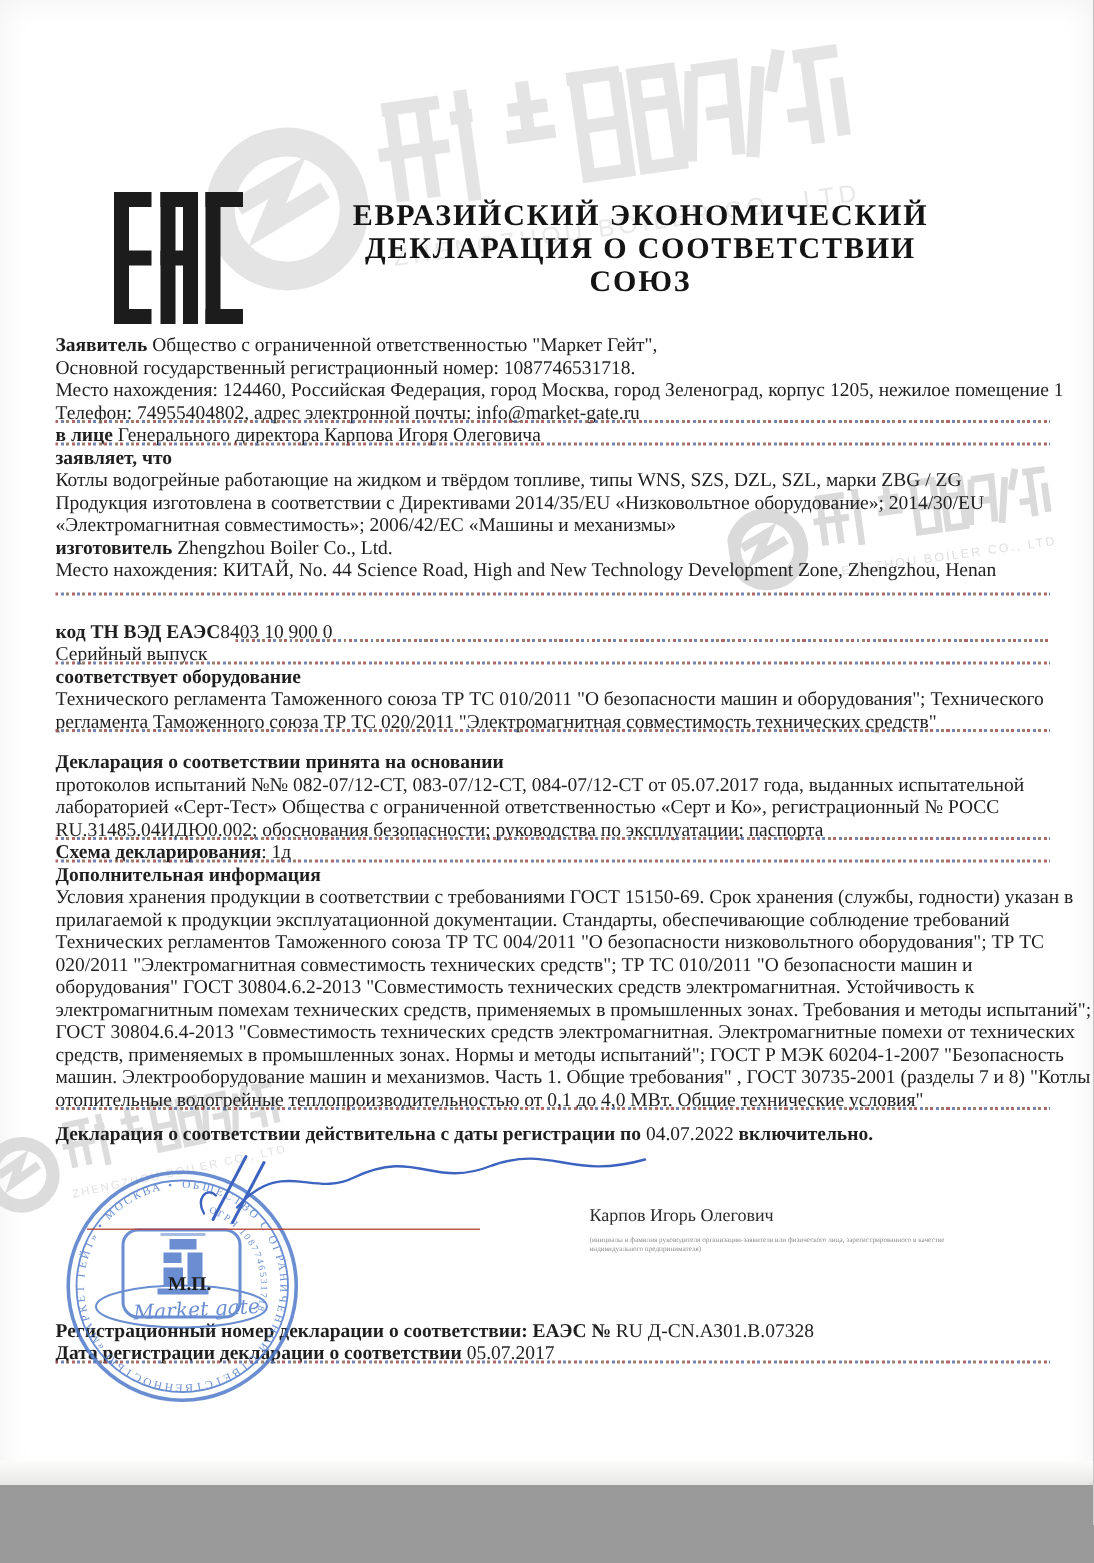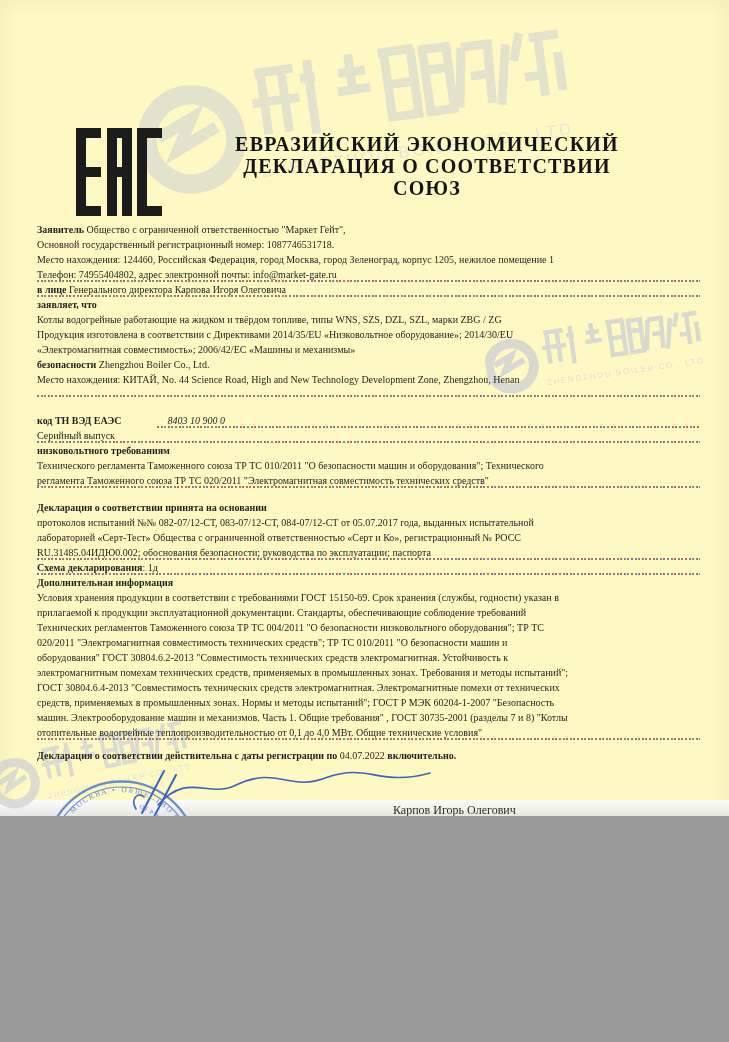--- a/index.html
+++ b/index.html
@@ -1,34 +1,34 @@
 <!DOCTYPE html>
 <html><head>
 <meta charset="utf-8">
 <style>
   html,body{margin:0;padding:0;background:#9a9a9a;}
-  .page{position:relative;width:729px;height:816px;margin:0 auto;background:#fef9c3;
+  .page{position:relative;width:729px;height:990px;margin:0 auto;background:#ffffff;
         overflow:hidden;font-family:"Liberation Serif","DejaVu Serif",serif;color:#1f1f1f;
         box-shadow:inset 0 0 22px rgba(0,0,0,.06);}
   .page-bottom-shade{position:absolute;left:0;right:0;bottom:0;height:16px;
         background:linear-gradient(#fcfcfb,#e7e7e5);z-index:0;}
 
   
   .wm{position:absolute;z-index:1;pointer-events:none;}
 
   
   .eac-logo{position:absolute;left:76px;top:128px;width:86px;height:88px;z-index:2;}
   .doc-title{position:absolute;left:192px;top:133px;width:470px;text-align:center;
         font-weight:bold;font-size:20px;line-height:22px;letter-spacing:1.2px;color:#141414;z-index:2;}
 
   
   #doc-body{position:absolute;left:37px;top:222px;width:663px;z-index:2;}
-  .tline{position:relative;height:15px;line-height:15px;font-size:10px;white-space:nowrap;}
+  .tline{position:relative;height:15px;line-height:15px;font-size:13px;white-space:nowrap;}
   .tline .b{font-weight:bold;}
-  .tline .tab{margin-left:46px;font-style:italic;}
+  .tline .tab{}
   .tline.sep::after{content:"";position:absolute;left:0;right:0;bottom:0;height:2px;
         background:repeating-linear-gradient(90deg,
           #a34c4c 0px,#a34c4c 2px,transparent 2px,transparent 3.6px,
           #5b6fa5 3.6px,#5b6fa5 5.6px,transparent 5.6px,transparent 7.2px,
           #8a6a55 7.2px,#8a6a55 9.2px,transparent 9.2px,transparent 10.8px);
         opacity:.85;}
   .tline.sep-indent::after{left:120px;}
   #sec-divider{margin-top:4px;}
   #sec-divider .tline{height:6px;}
   #sec-code{margin-top:16px;}
@@ -113,30 +113,30 @@
     <div id="sec-applicant">
         <div class="tline"><span class="b">Заявитель</span><span> Общество с ограниченной ответственностью "Маркет Гейт",</span></div>
         <div class="tline"><span>Основной государственный регистрационный номер: 1087746531718.</span></div>
         <div class="tline"><span>Место нахождения: 124460, Российская Федерация, город Москва, город Зеленоград, корпус 1205, нежилое помещение 1</span></div>
         <div class="tline sep"><span>Телефон: 74955404802, адрес электронной почты: info@market-gate.ru</span></div>
         <div class="tline sep"><span class="b">в лице</span><span> Генерального директора Карпова Игоря Олеговича</span></div>
         <div class="tline"><span class="b">заявляет, что</span></div>
         <div class="tline"><span>Котлы водогрейные работающие на жидком и твёрдом топливе, типы WNS, SZS, DZL, SZL, марки ZBG / ZG</span></div>
         <div class="tline"><span>Продукция изготовлена в соответствии с Директивами 2014/35/EU «Низковольтное оборудование»; 2014/30/EU</span></div>
         <div class="tline"><span>«Электромагнитная совместимость»; 2006/42/EC «Машины и механизмы»</span></div>
-        <div class="tline"><span class="b">безопасности</span><span> Zhengzhou Boiler Co., Ltd.</span></div>
+        <div class="tline"><span class="b">изготовитель</span><span> Zhengzhou Boiler Co., Ltd.</span></div>
         <div class="tline"><span>Место нахождения: КИТАЙ, No. 44 Science Road, High and New Technology Development Zone, Zhengzhou, Henan</span></div>
       </div>
     <div id="sec-divider">
         <div class="tline sep"></div>
       </div>
     <div id="sec-code">
         <div class="tline sep sep-indent"><span class="b">код ТН ВЭД ЕАЭС</span><span class="tab">8403 10 900 0</span></div>
         <div class="tline sep"><span>Серийный выпуск</span></div>
-        <div class="tline"><span class="b">низковольтного требованиям</span></div>
+        <div class="tline"><span class="b">соответствует оборудование</span></div>
         <div class="tline"><span>Технического регламента Таможенного союза ТР ТС 010/2011 "О безопасности машин и оборудования"; Технического</span></div>
         <div class="tline sep"><span>регламента Таможенного союза ТР ТС 020/2011 "Электромагнитная совместимость технических средств"</span></div>
       </div>
     <div id="sec-basis">
         <div class="tline"><span class="b">Декларация о соответствии принята на основании</span></div>
         <div class="tline"><span>протоколов испытаний №№ 082-07/12-СТ, 083-07/12-СТ, 084-07/12-СТ от 05.07.2017 года, выданных испытательной</span></div>
         <div class="tline"><span>лабораторией «Серт-Тест» Общества с ограниченной ответственностью «Серт и Ко», регистрационный № РОСС</span></div>
         <div class="tline sep"><span>RU.31485.04ИДЮ0.002; обоснования безопасности; руководства по эксплуатации; паспорта</span></div>
         <div class="tline sep"><span class="b">Схема декларирования</span><span>: 1д</span></div>
         <div class="tline"><span class="b">Дополнительная информация</span></div>

